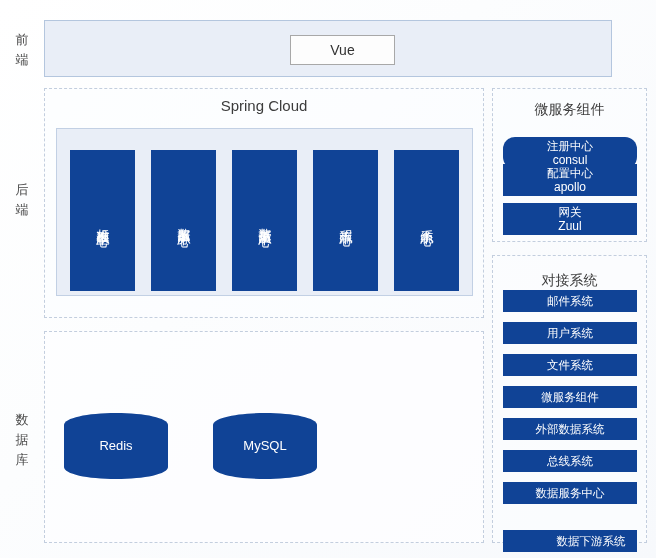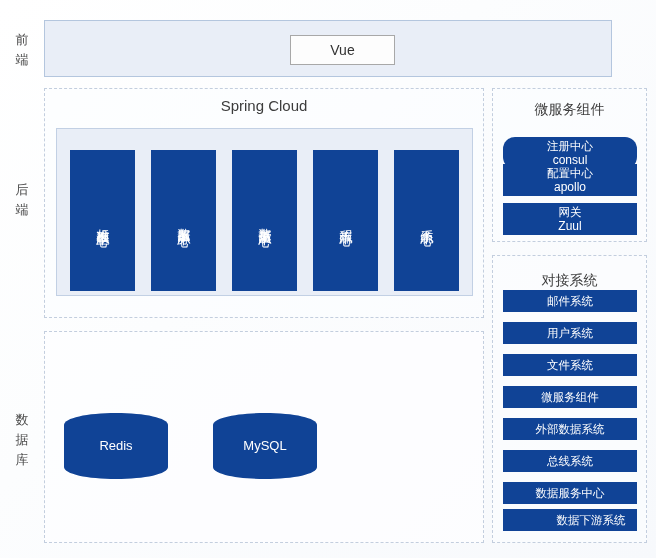--- a/index.html
+++ b/index.html
@@ -248,21 +248,21 @@
     </div>
     <div class="chip one-line" style="top:162px;">
       <span>外部数据系统</span>
     </div>
     <div class="chip one-line" style="top:194px;">
       <span>总线系统</span>
     </div>
     <div class="chip one-line" style="top:226px;">
       <span>数据服务中心</span>
     </div>
-    <div class="chip one-line" style="top:253px;padding-left:42px;">
+    <div class="chip one-line" style="top:274px;padding-left:42px;">
       <span>数据下游系统</span>
     </div>
   </div>
 
   <div id="database-panel"></div>
 
   <div class="cylinder" id="cyl-0">
     <svg width="104" height="66" viewBox="0 0 104 66">
       <path d="M0,12 C0,5 23,0 52,0 C81,0 104,5 104,12 L104,54 C104,61 81,66 52,66 C23,66 0,61 0,54 Z" fill="#104396"></path>
     </svg>

